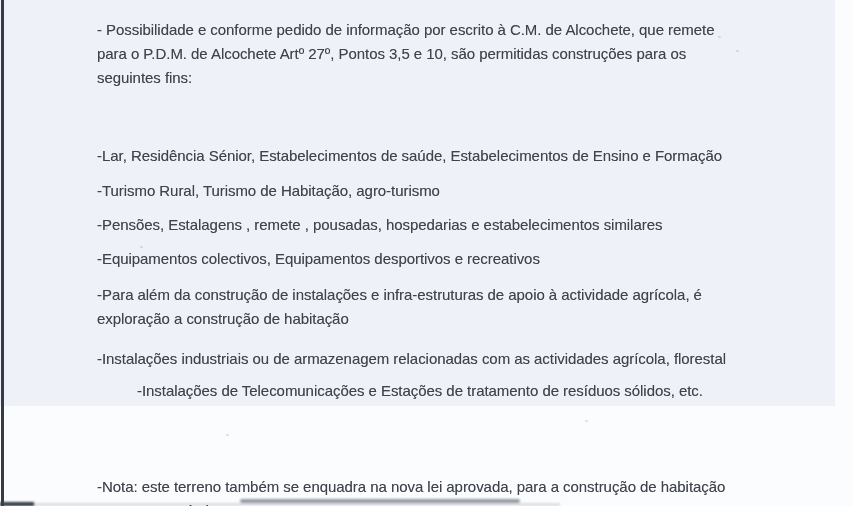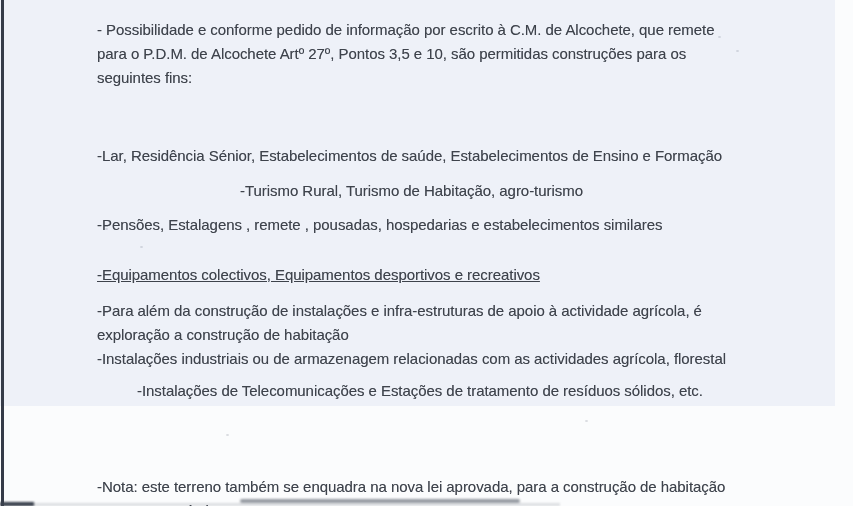--- a/index.html
+++ b/index.html
@@ -62,25 +62,25 @@
     color: #3e434c;
     font-size: 15px;
     line-height: 24px;
     letter-spacing: -0.05px;
     text-shadow: 0 0 0.6px rgba(62,67,76,0.45);
   }
   .para { margin: 0; }
   .para .line { display: block; white-space: nowrap; }
   .intro  { margin-top: 2px; }
   .item-0 { margin-top: 54px; }
-  .item-1 { margin-top: 11px; text-align: center; }
+  .item-1 { margin-top: 11px; }
   .item-2 { margin-top: 10px; }
-  .item-3 { margin-top: 26px; text-decoration: underline; }
+  .item-3 { margin-top: 10px; }
   .item-4 { margin-top: 12px; }
-  .item-5 { margin-top: 0; text-align: center; }
+  .item-5 { margin-top: 16px; text-align: center; }
   .item-6 { margin-top: 8px; margin-left: 40px; }
   .nota   { margin-top: 72px; }
 </style>
 </head>
 <body>
 
 <div class="scan-page">
 
   <div class="doc-text">
 

